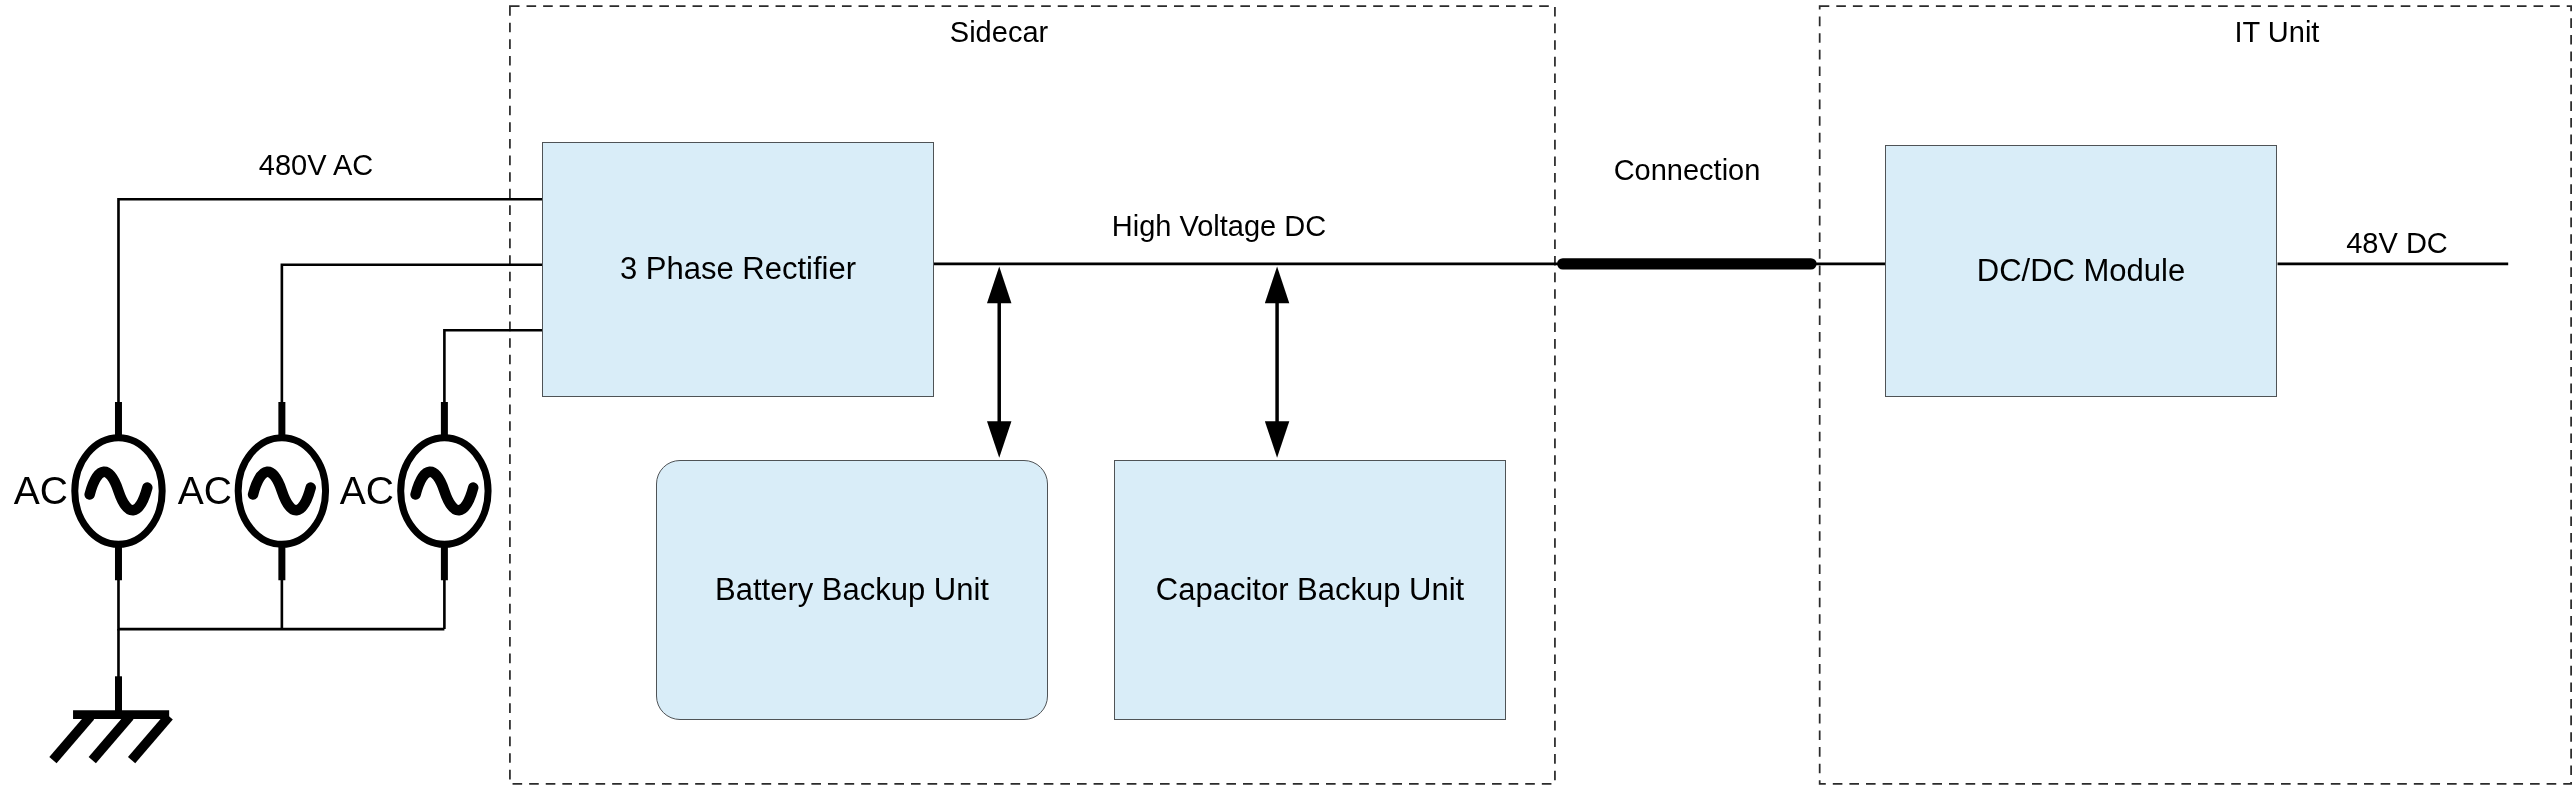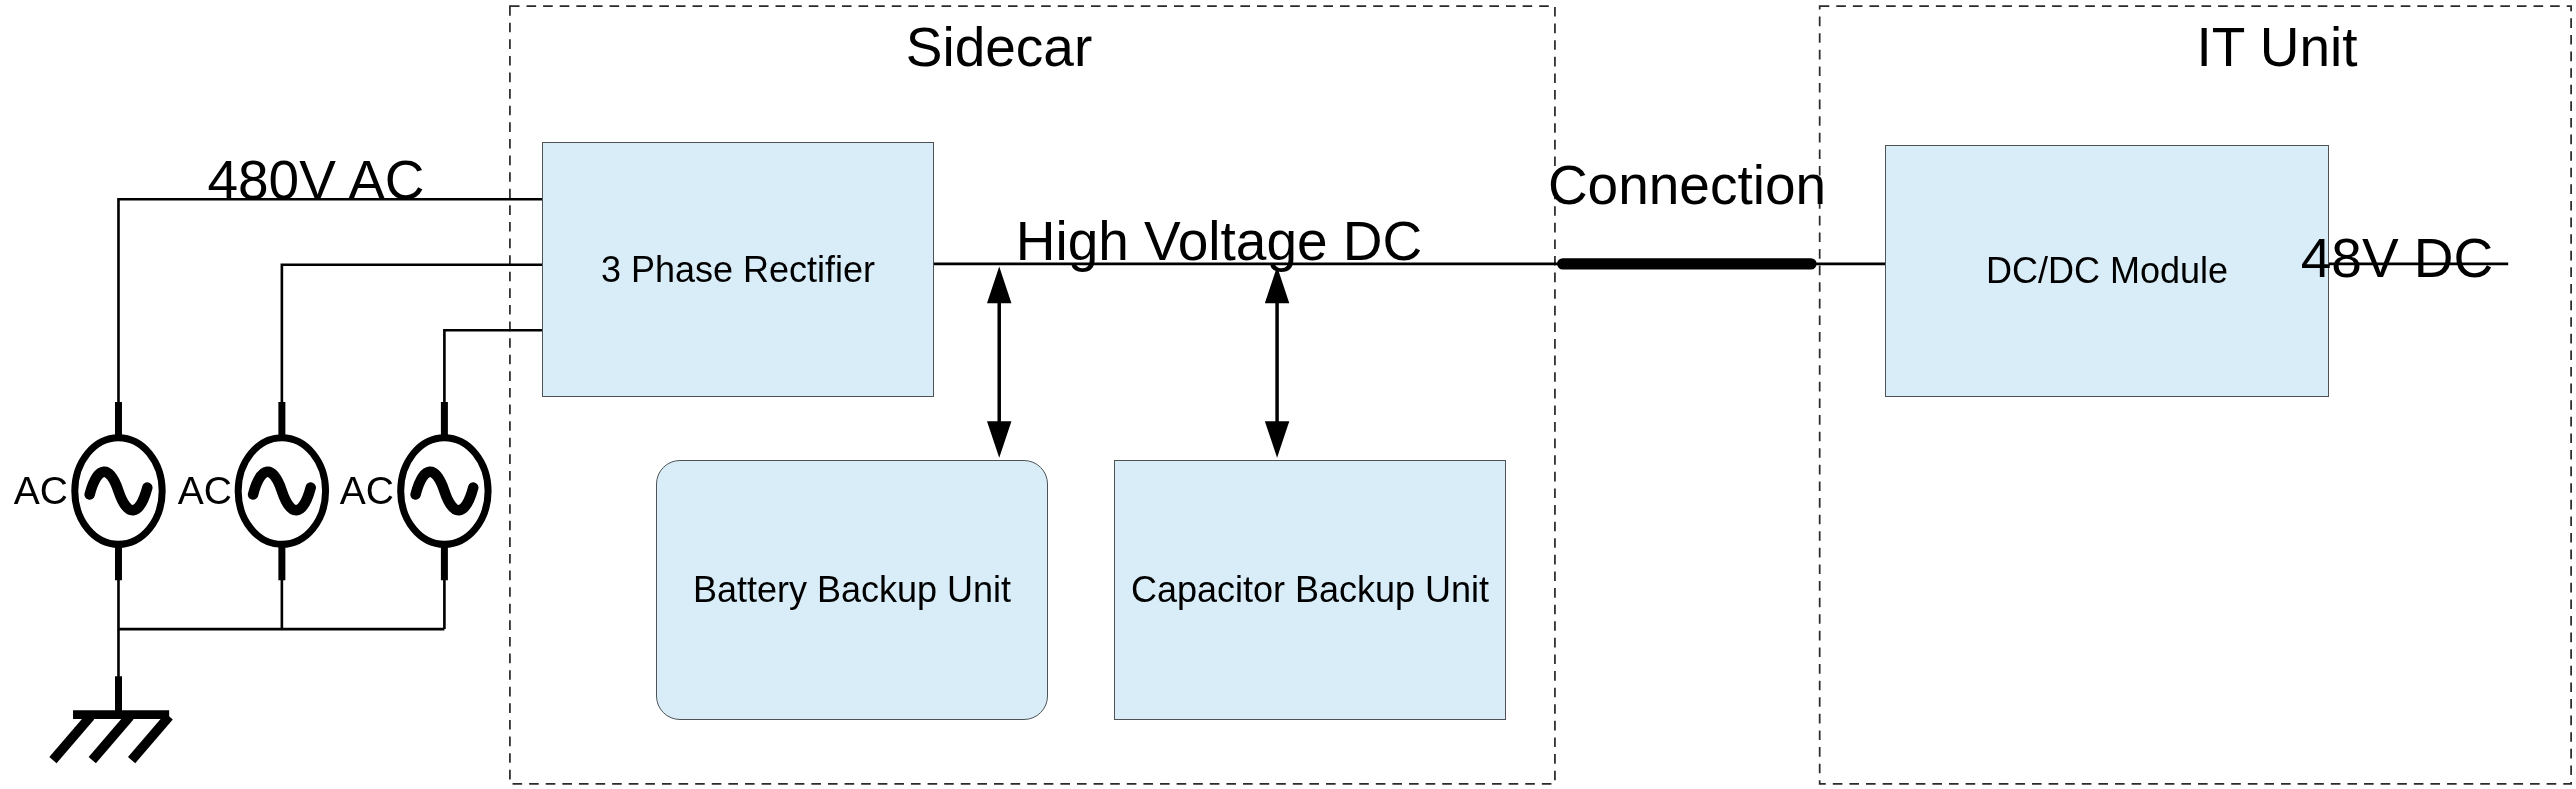--- a/index.html
+++ b/index.html
@@ -19,24 +19,24 @@
   .src-ellipse{fill:#ffffff;stroke:var(--wire,#000);stroke-width:8;}
   .sine{stroke:var(--wire,#000);stroke-width:12;stroke-linecap:round;fill:none;}
   .gnd{stroke:var(--wire,#000);fill:none;}
   .arrow-shaft{stroke:var(--wire,#000);stroke-width:4;fill:none;}
   .arrow-head{fill:var(--wire,#000);stroke:none;}
   .block{
     position:absolute;
     background:var(--block-fill,#d9edf8);
     border:1.7px solid var(--block-border,#4f5356);
     display:flex;align-items:center;justify-content:center;
-    font-size:36px;line-height:1.1;text-align:center;
+    font-size:31px;line-height:1.1;text-align:center;
     box-sizing:border-box;
   }
-  .lbl{position:absolute;white-space:nowrap;font-size:55px;line-height:1.15;}
+  .lbl{position:absolute;white-space:nowrap;font-size:29px;line-height:1.15;}
   .lbl.center{transform:translateX(-50%);text-align:center;}
   .lbl.vcenter{transform:translate(-100%,-50%);font-size:39px;}
 </style>
 </head>
 <body>
 
 <div class="stage">
 
   <svg width="2576" height="789" viewBox="0 0 2947 903">
 
@@ -93,21 +93,21 @@
 
   <div class="block" style="left:542px;top:142px;width:392px;height:255px;">
     <span>3 Phase Rectifier</span>
   </div>
   <div class="block" style="left:656px;top:460px;width:392px;height:260px;border-radius:24px;">
     <span>Battery Backup Unit</span>
   </div>
   <div class="block" style="left:1114px;top:460px;width:392px;height:260px;justify-content:center;">
     <span>Capacitor Backup Unit</span>
   </div>
-  <div class="block" style="left:1885px;top:145px;width:444px;height:252px;">
+  <div class="block" style="left:1885px;top:145px;width:392px;height:252px;">
     <span>DC/DC Module</span>
   </div>
 
   <div class="lbl center" style="left:999px;top:15.7px;">Sidecar</div>
   <div class="lbl center" style="left:2277px;top:15.7px;">IT Unit</div>
 
   <div class="lbl center" style="left:316px;top:149px;">480V AC</div>
   <div class="lbl center" style="left:1219px;top:210px;">High Voltage DC</div>
   <div class="lbl center" style="left:1687px;top:154px;">
     <div>Connection</div>

